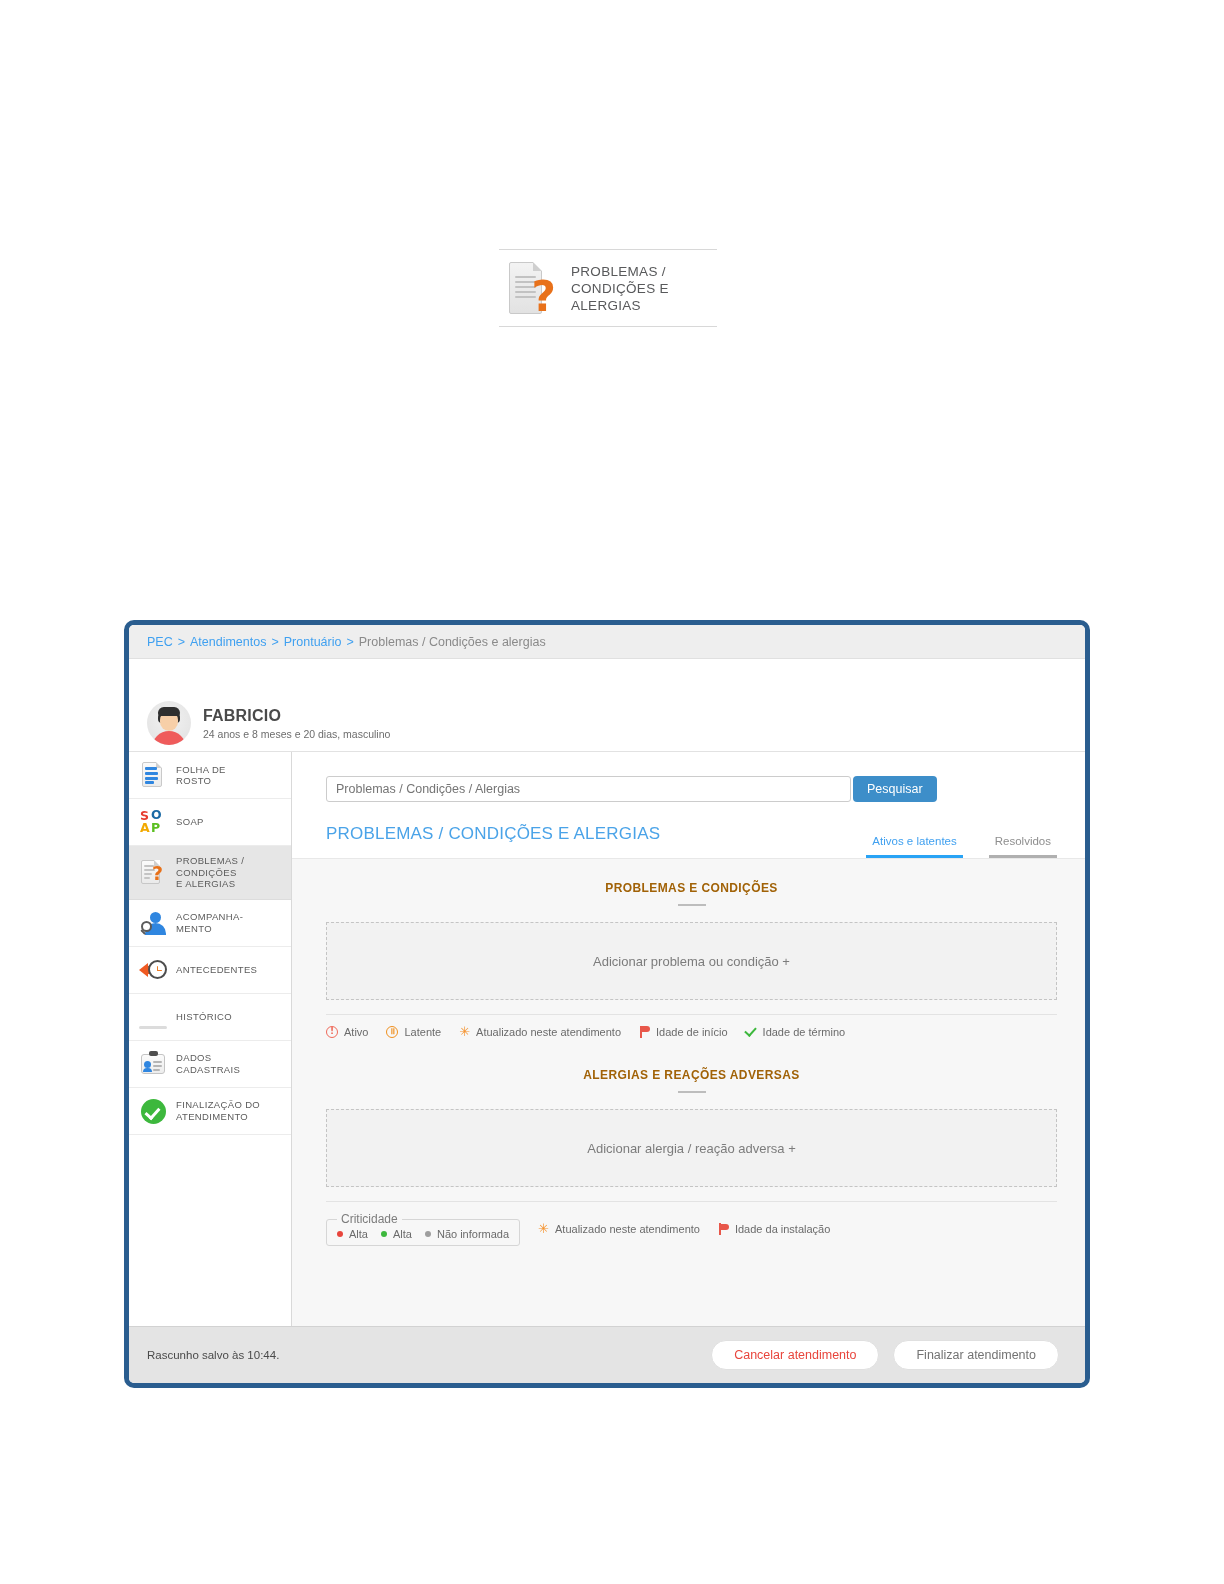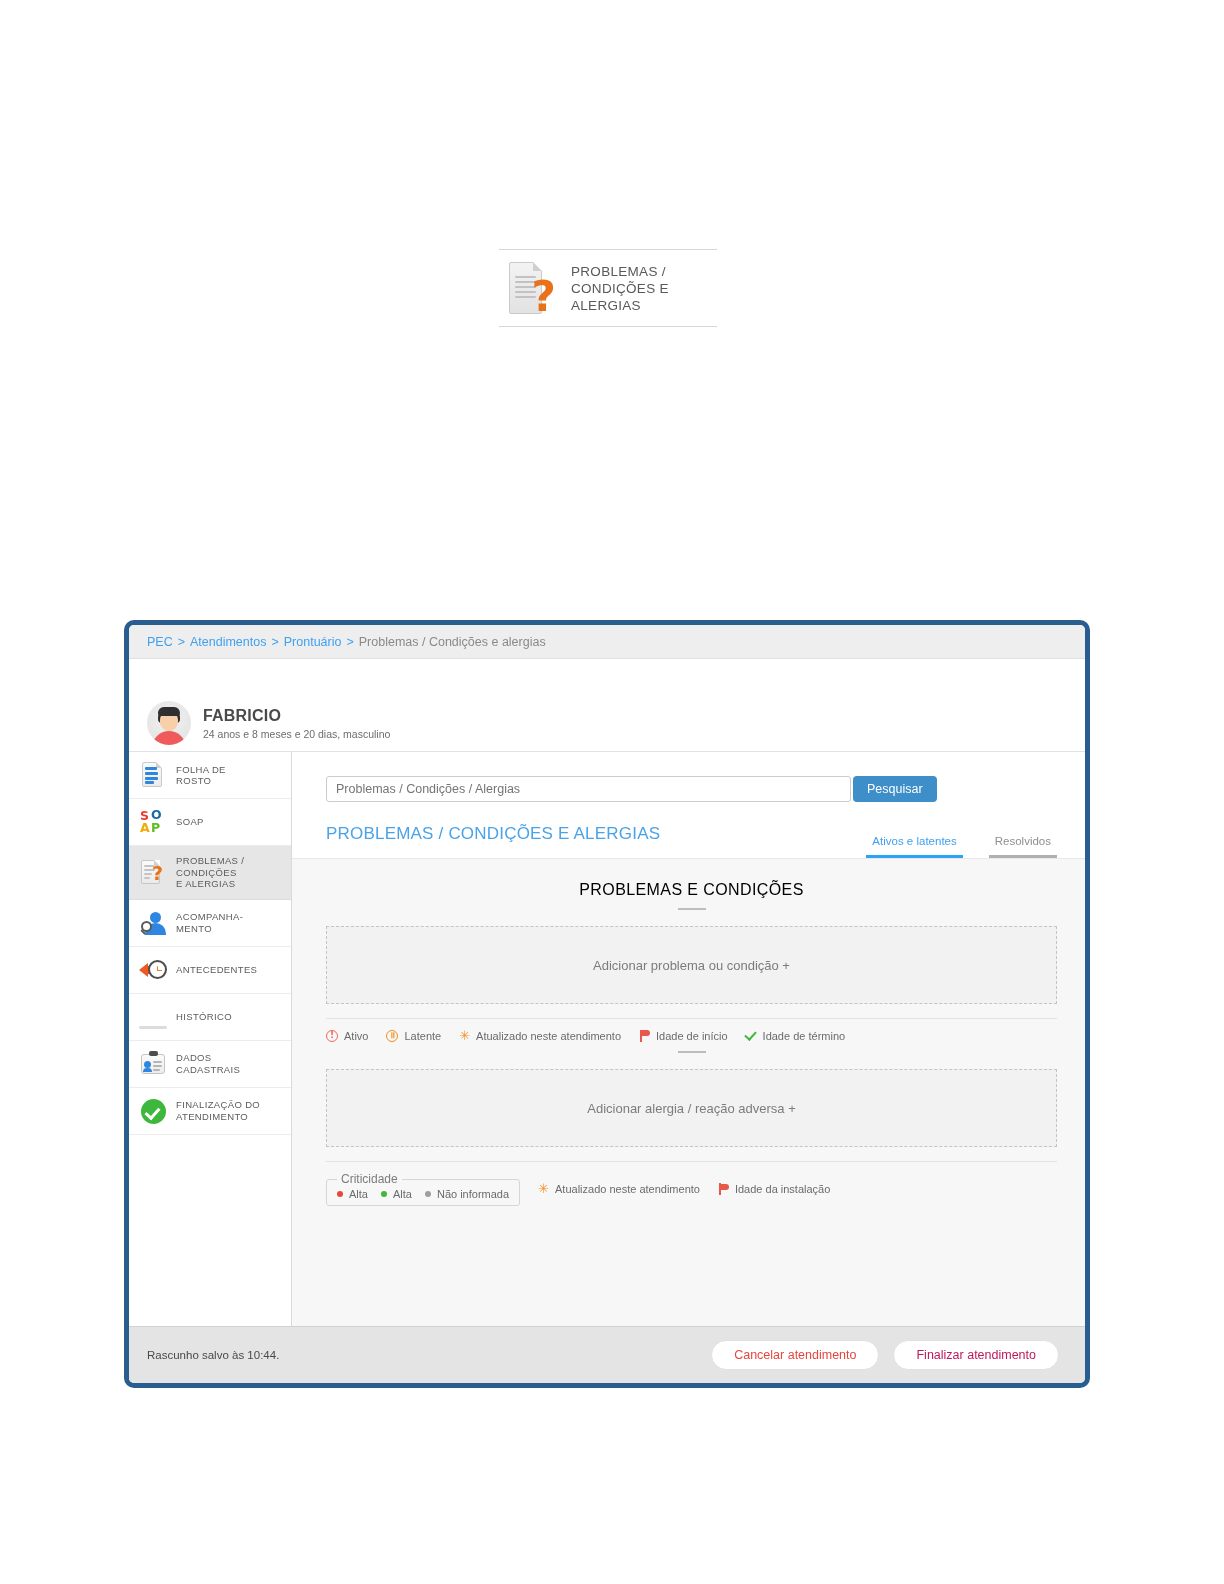--- a/index.html
+++ b/index.html
@@ -464,23 +464,23 @@
 
   .panel {
     flex: 1 1 auto;
     background: #f7f7f7;
     border-top: 1px solid #e8e8e8;
     padding: 22px 28px 0 34px;
     overflow: hidden;
   }
   .block-title {
     text-align: center;
-    font-size: 16px;
-    font-weight: 400;
-    color: #000000;
+    font-size: 12px;
+    font-weight: 700;
+    color: #a16207;
     letter-spacing: .4px;
   }
   .block-rule {
     width: 28px; height: 2px;
     background: #bdbdbd;
     margin: 9px auto 0;
   }
   .dropzone {
     margin: 16px 0 0;
     height: 76px;
@@ -574,21 +574,21 @@
     background: #ffffff;
     border: 1px solid #e0e0e0;
     border-radius: 20px;
     height: 30px;
     padding: 0 22px;
     font-size: 12.5px;
     cursor: pointer;
     font-family: "Liberation Sans", sans-serif;
   }
   .btn-cancel { color: #e8453c; }
-  .btn-finish { color: #be185d; }
+  .btn-finish { color: #737373; }
 </style>
 </head>
 <body>
 
 <div class="icon-card">
   <span class="docq doc-q" style="font-size:40px;">
     <span class="page"></span>
     <span class="lines">
         <i></i>
         <i></i>
@@ -767,20 +767,21 @@
                 <span class="cloth"></span>
               </span>
             <span>Idade de início</span>
           </span>
           <span class="li">
             <span class="check"></span>
             <span>Idade de término</span>
           </span>
         </div>
 
+        <div class="block-title" style="margin-top:30px;">ALERGIAS E REAÇÕES ADVERSAS</div>
         <div class="block-rule"></div>
         <div class="dropzone">
           <span>Adicionar alergia / reação adversa +</span>
         </div>
 
         <div class="legend">
           <fieldset class="crit-fieldset">
             <legend>Criticidade</legend>
             <span class="li">
               <span class="dot red"></span>

